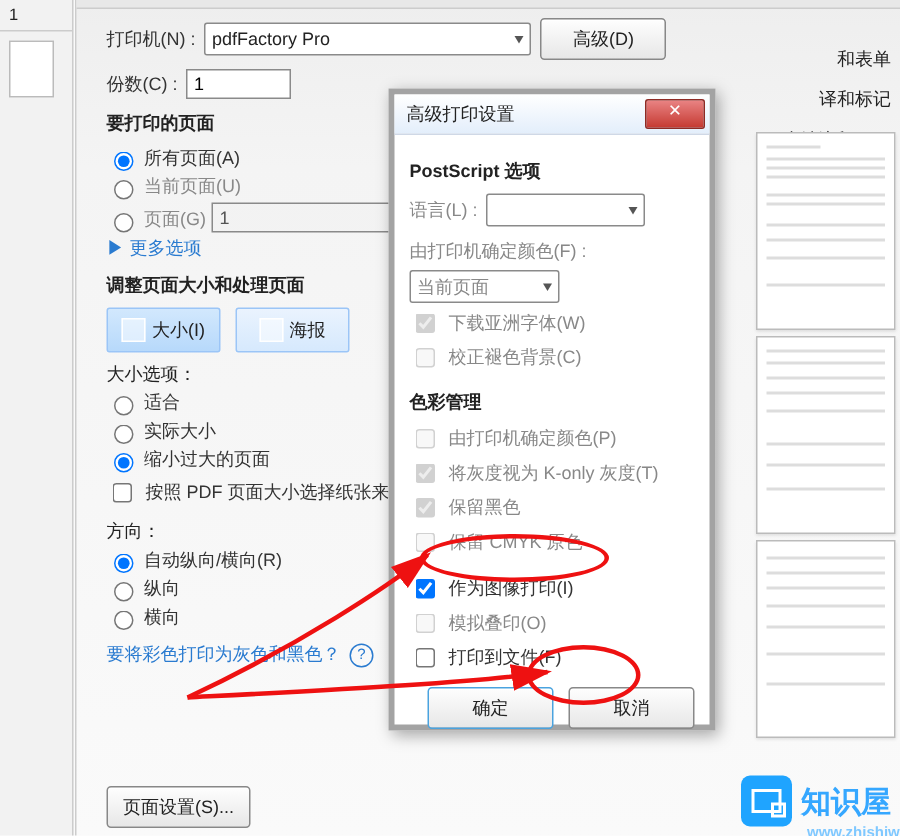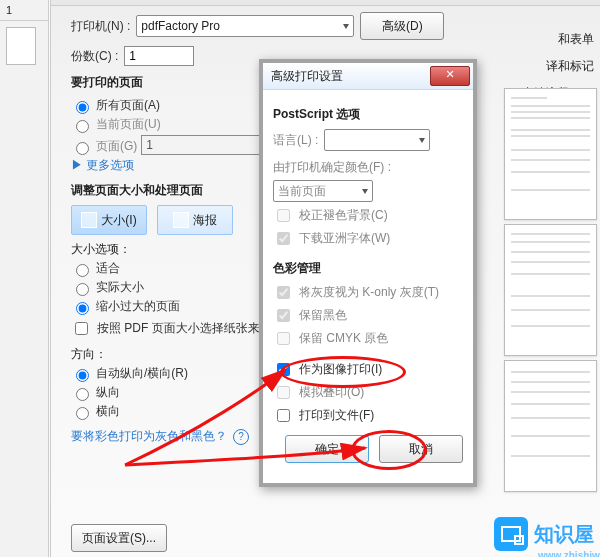--- a/index.html
+++ b/index.html
@@ -218,29 +218,33 @@
     <div class="inline disabled" style="margin-top:8px;">
       <span>由打印机确定颜色(F) :</span>
     </div>
     <div class="inline disabled">
       <div class="dropdown small-dd" style="width:90px;">
           <span>当前页面</span>
           <span class="dd-arrow"></span>
         </div>
     </div>
     <label class="inline disabled">
-        <input type="checkbox" disabled="" style="">
-        <span>校正褪色背景(C)</span>
-      </label>
-    <label class="inline disabled">
         <input type="checkbox" checked="" disabled="" style="">
         <span>下载亚洲字体(W)</span>
       </label>
+    <label class="inline disabled">
+        <input type="checkbox" disabled="" style="">
+        <span>校正褪色背景(C)</span>
+      </label>
 
     <div class="group-title" style="margin-top:12px;">色彩管理</div>
+    <label class="inline disabled">
+        <input type="checkbox" disabled="" style="">
+        <span>由打印机确定颜色(P)</span>
+      </label>
     <label class="inline disabled">
         <input type="checkbox" checked="" disabled="" style="">
         <span>将灰度视为 K-only 灰度(T)</span>
       </label>
     <label class="inline disabled">
         <input type="checkbox" checked="" disabled="" style="">
         <span>保留黑色</span>
       </label>
     <label class="inline disabled">
         <input type="checkbox" disabled="" style="">

